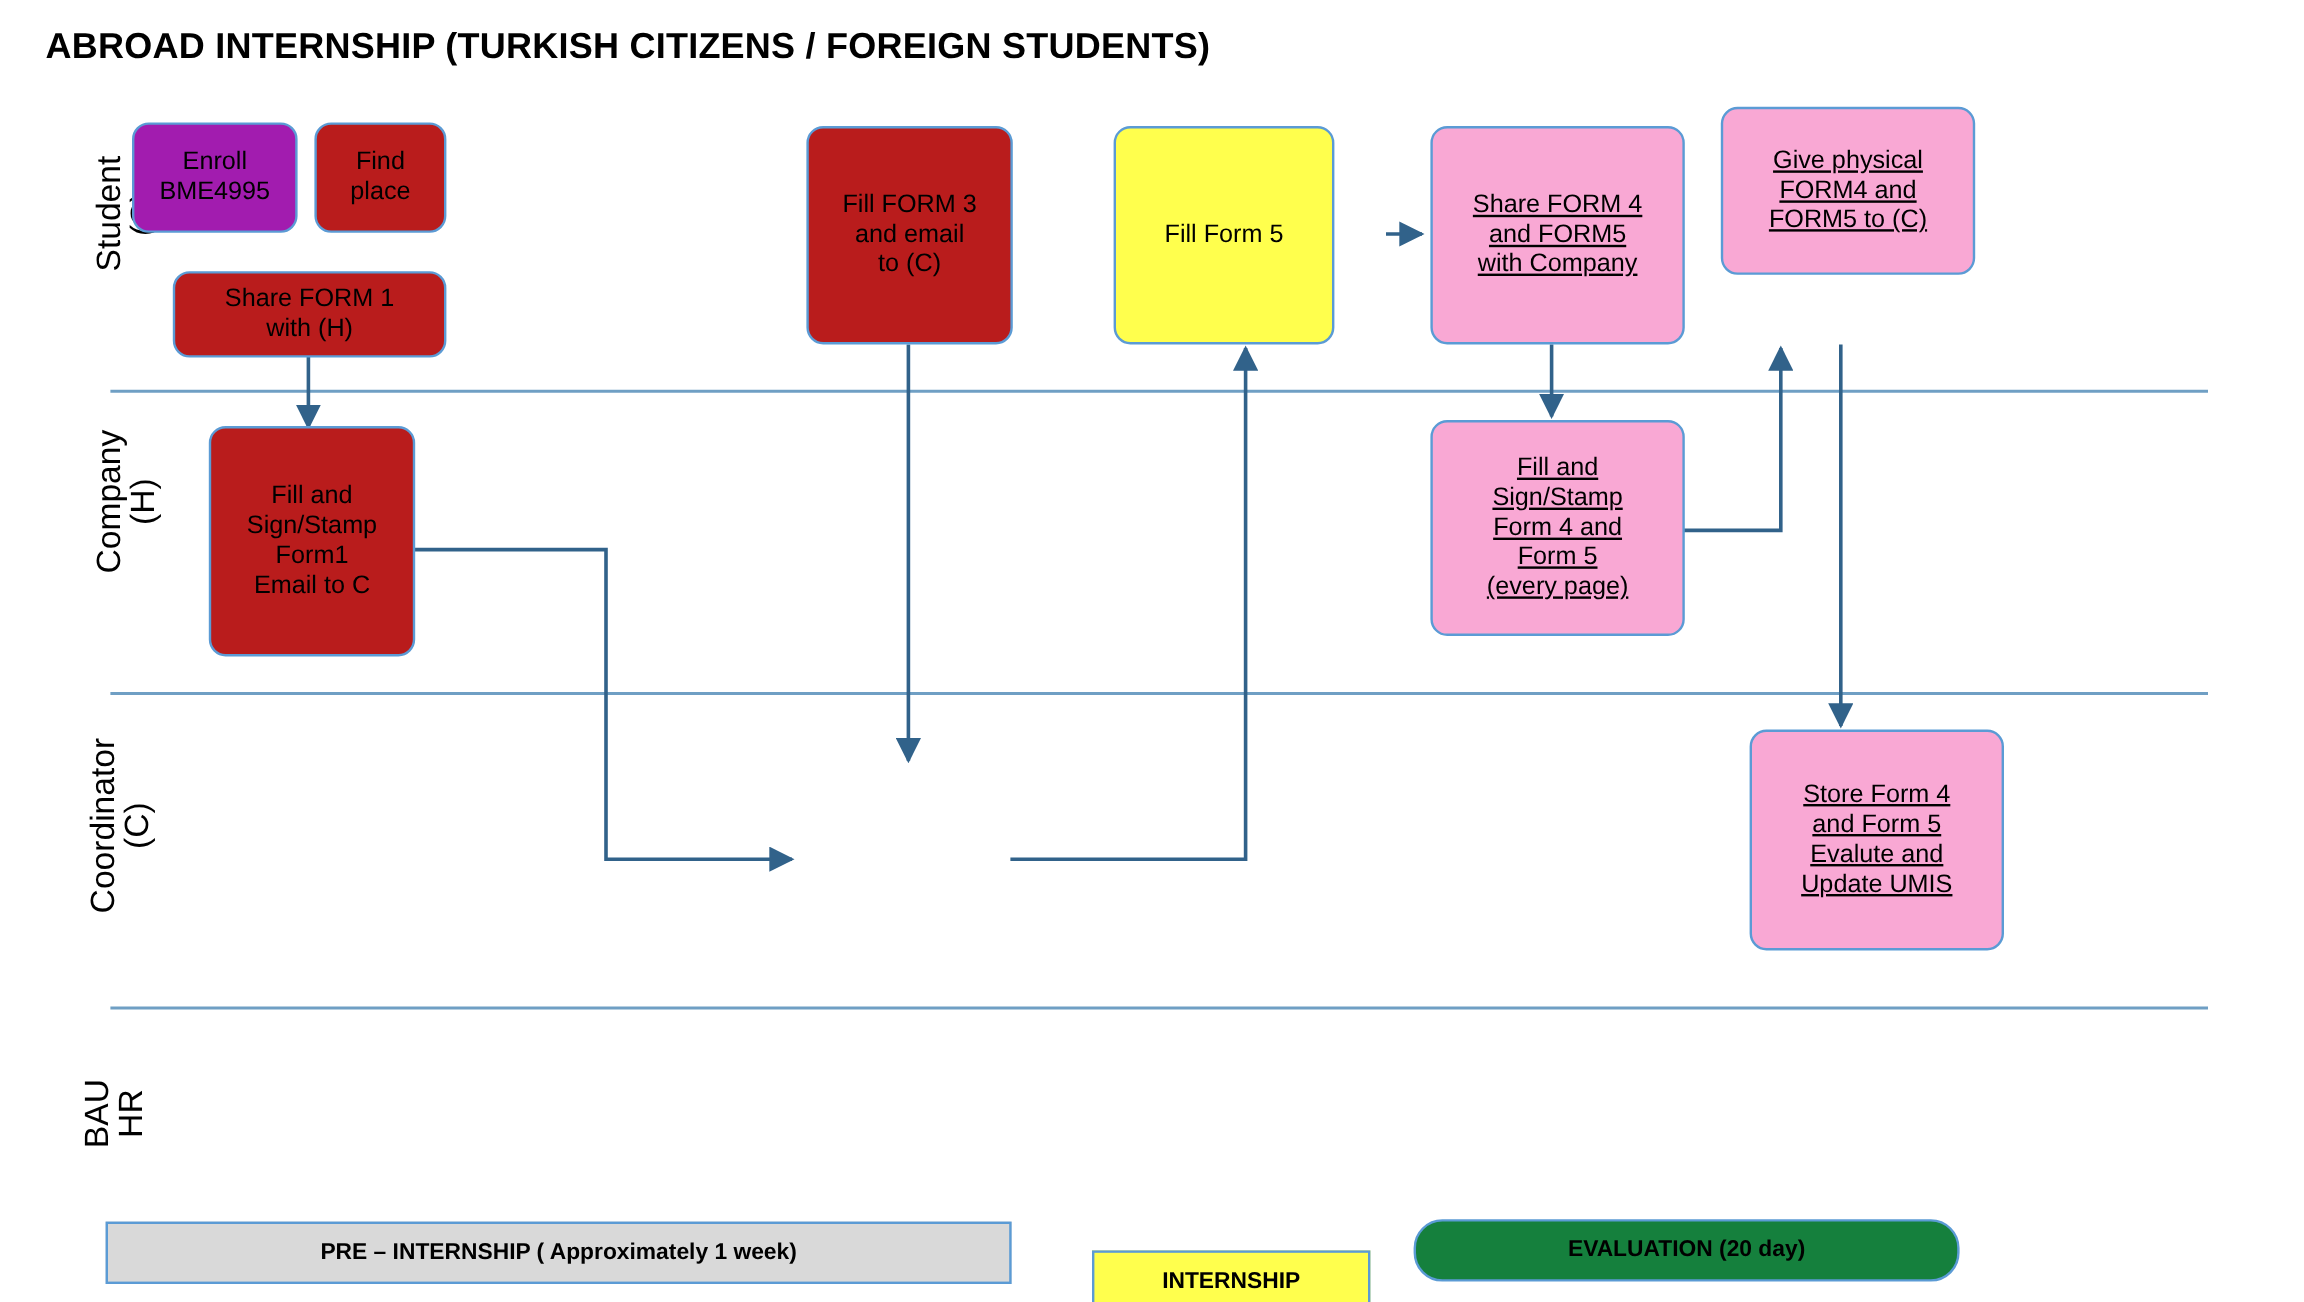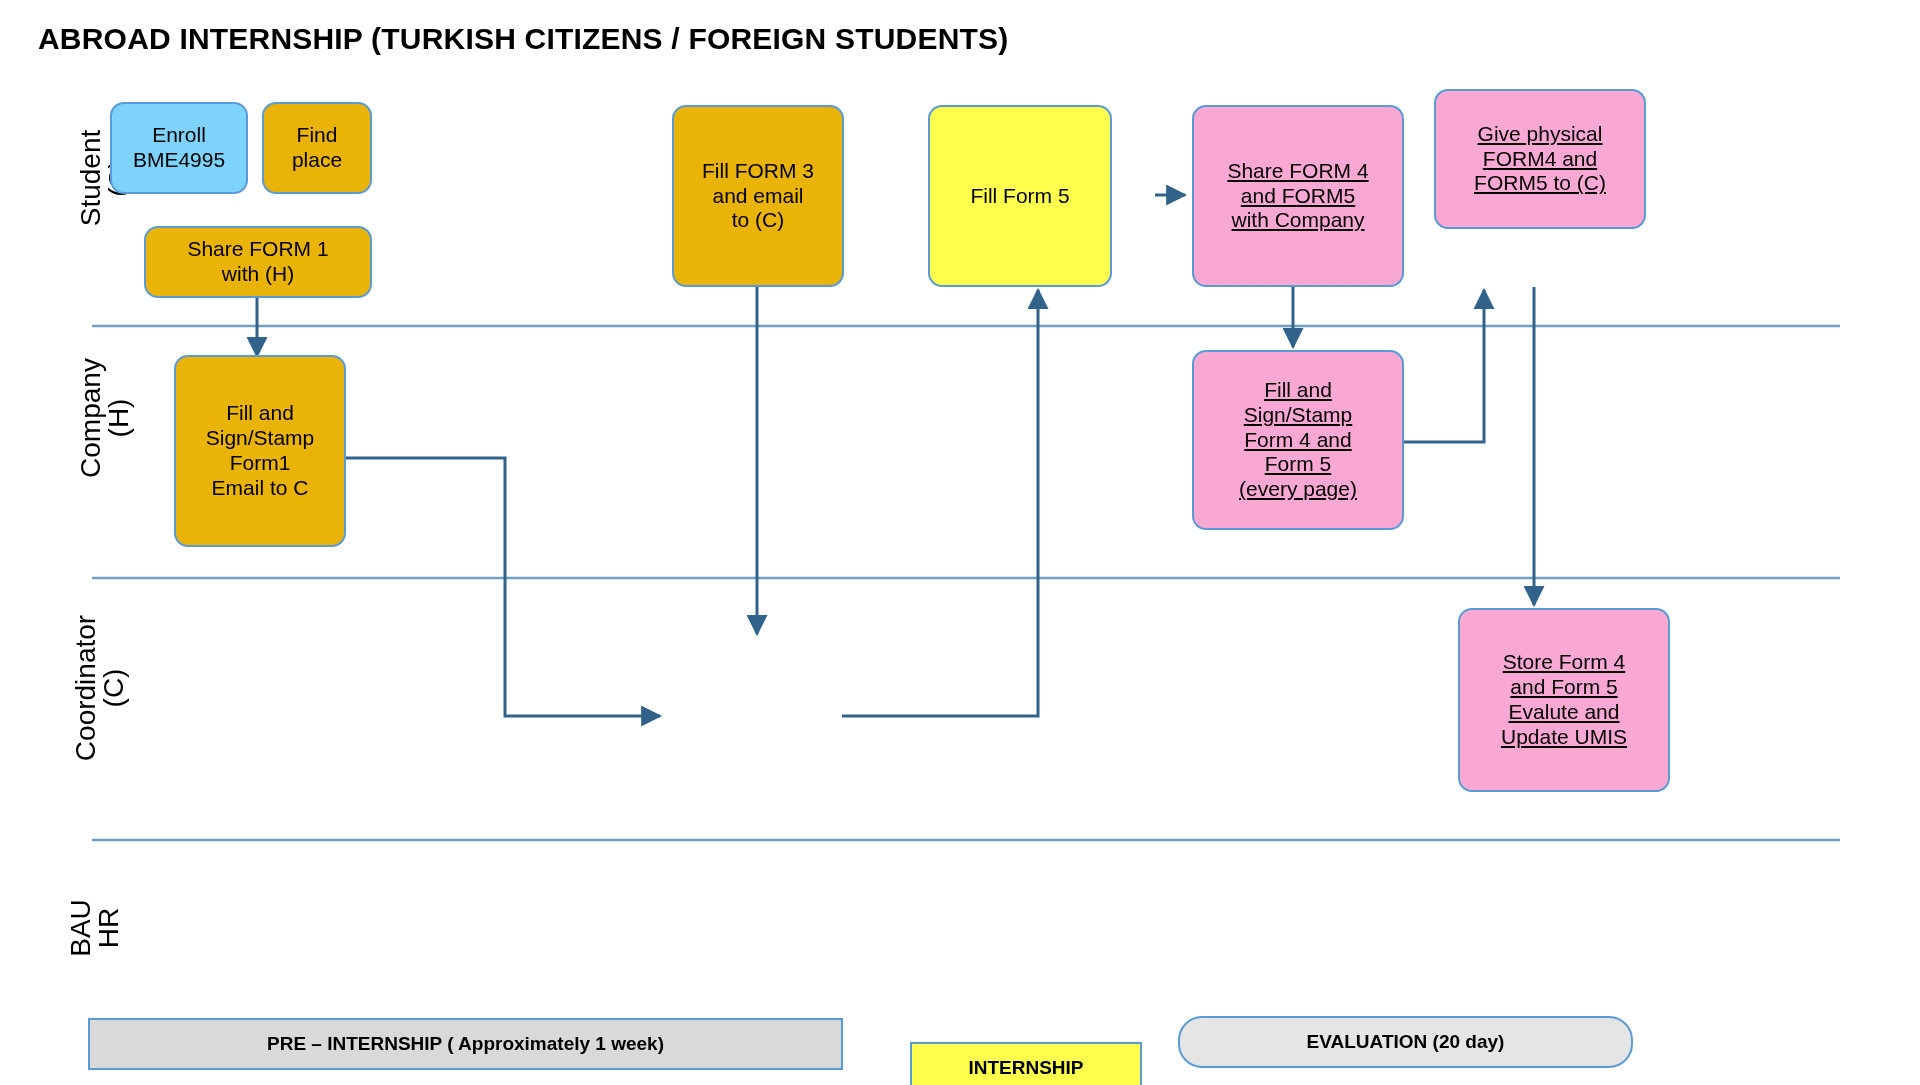--- a/index.html
+++ b/index.html
@@ -34,36 +34,36 @@
     position:absolute;
     border:2px solid #5b9bd5;
     border-radius:14px;
     display:flex;align-items:center;justify-content:center;
     text-align:center;
     font-size:21px;line-height:1.18;
     box-sizing:border-box;
     padding:4px 6px;
     white-space:pre-line;
   }
-  .n-grey{background:#eab308;}
-  .n-blue{background:#7dd3fc;}
+  .n-grey{background:#b91c1c;}
+  .n-blue{background:#a21caf;}
   .n-yellow{background:#ffff4d;}
   .n-green{background:#f9a8d4;text-decoration:underline;}
 
   .legend{
     position:absolute;
     border:2px solid #5b9bd5;
     box-sizing:border-box;
     display:flex;align-items:center;justify-content:center;
     font-size:19px;font-weight:600;
     text-align:center;
   }
   .lg-grey{background:#d9d9d9;}
   .lg-yellow{background:#ffff4d;margin-top:26px;}
-  .lg-green{background:#e5e5e5;border-radius:24px;}
+  .lg-green{background:#15803d;border-radius:24px;}
 </style>
 </head>
 <body>
 
 <div id="stage">
 
   <div id="title">ABROAD INTERNSHIP (TURKISH CITIZENS / FOREIGN STUDENTS)</div>
 
   <svg id="wires" viewBox="0 0 1920 1085">
     <defs>

